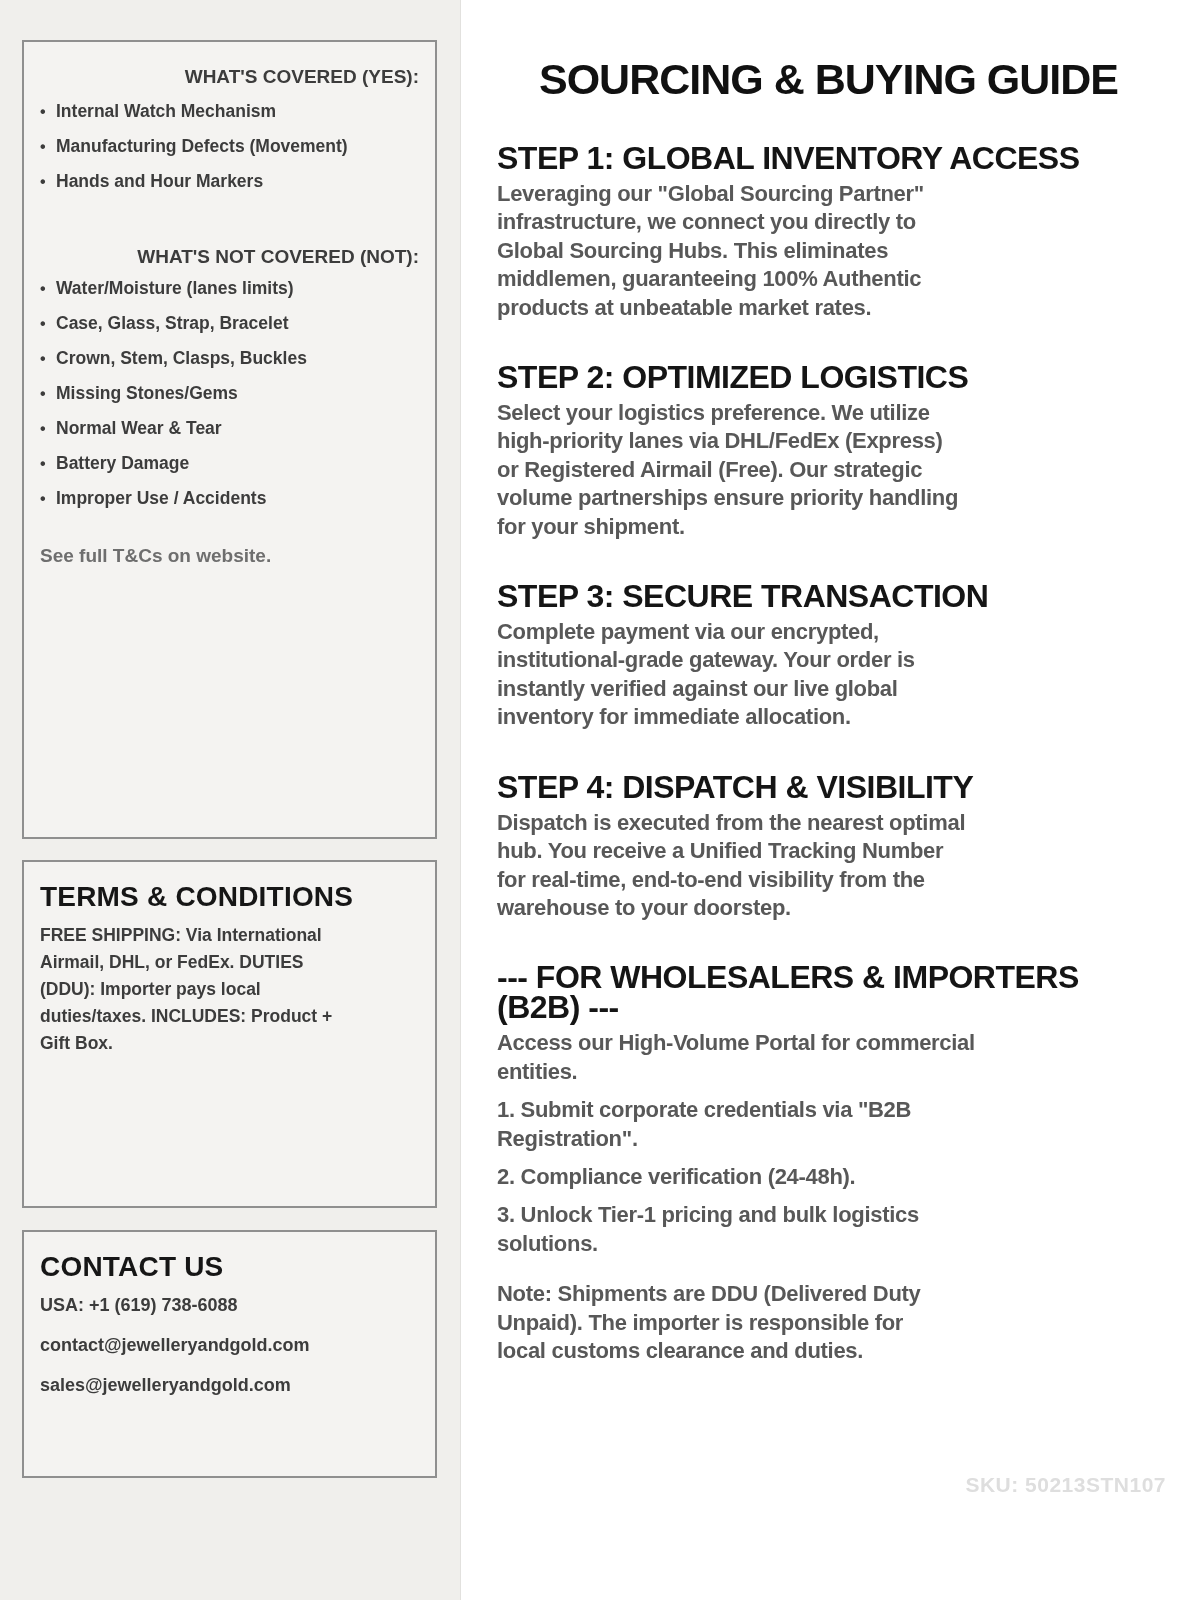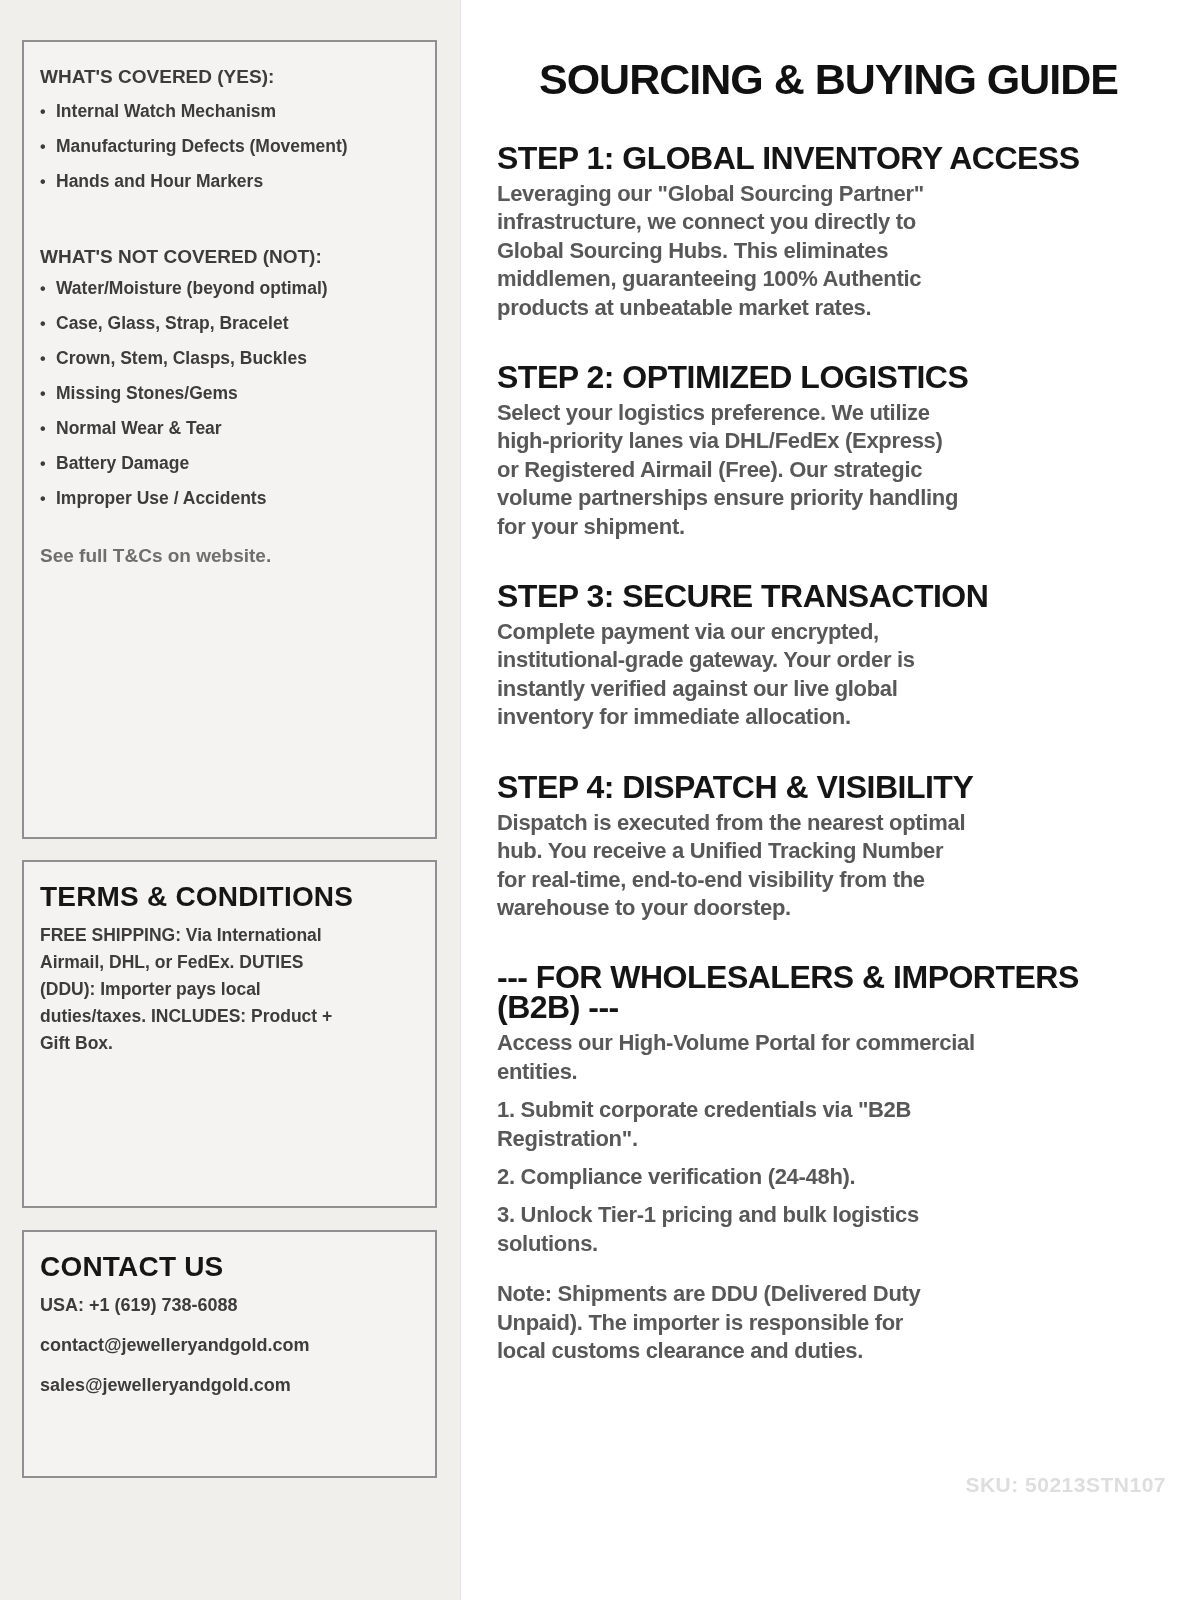--- a/index.html
+++ b/index.html
@@ -19,21 +19,21 @@
     padding:18px 16px 0 16px;
   }
   .box-warranty{top:40px;height:799px;}
   .box-terms{top:860px;height:348px;}
   .box-contact{top:1230px;height:248px;}
   .side-title{
     font-size:28px;font-weight:700;color:#161616;line-height:34px;
     letter-spacing:.2px;
   }
   .side-subhead{
-    font-size:19px;font-weight:700;color:#3c3c3c;line-height:22px;margin-top:6px;
+    font-size:19px;font-weight:700;color:#3c3c3c;line-height:22px;margin-top:6px;text-align:right;
   }
   .side-subhead.second{margin-top:55px;}
   .side-li{
     display:flex;align-items:baseline;margin-top:16px;
     font-size:17.5px;font-weight:700;color:#3c3c3c;line-height:19px;
   }
   .side-li.first{margin-top:14px;}
   .side-li.first-not{margin-top:11px;}
   .side-li .dot{width:16px;flex:0 0 16px;font-size:16px;color:#3c3c3c;}
   .side-note{
@@ -88,21 +88,21 @@
     </div>
     <div class="side-li">
       <span class="dot">•</span>
       <span>Hands and Hour Markers</span>
     </div>
 
     <div class="side-subhead second">WHAT'S NOT COVERED (NOT):</div>
 
     <div class="side-li first-not">
       <span class="dot">•</span>
-      <span>Water/Moisture (beyond optimal)</span>
+      <span>Water/Moisture (lanes limits)</span>
     </div>
     <div class="side-li">
       <span class="dot">•</span>
       <span>Case, Glass, Strap, Bracelet</span>
     </div>
     <div class="side-li">
       <span class="dot">•</span>
       <span>Crown, Stem, Clasps, Buckles</span>
     </div>
     <div class="side-li">

